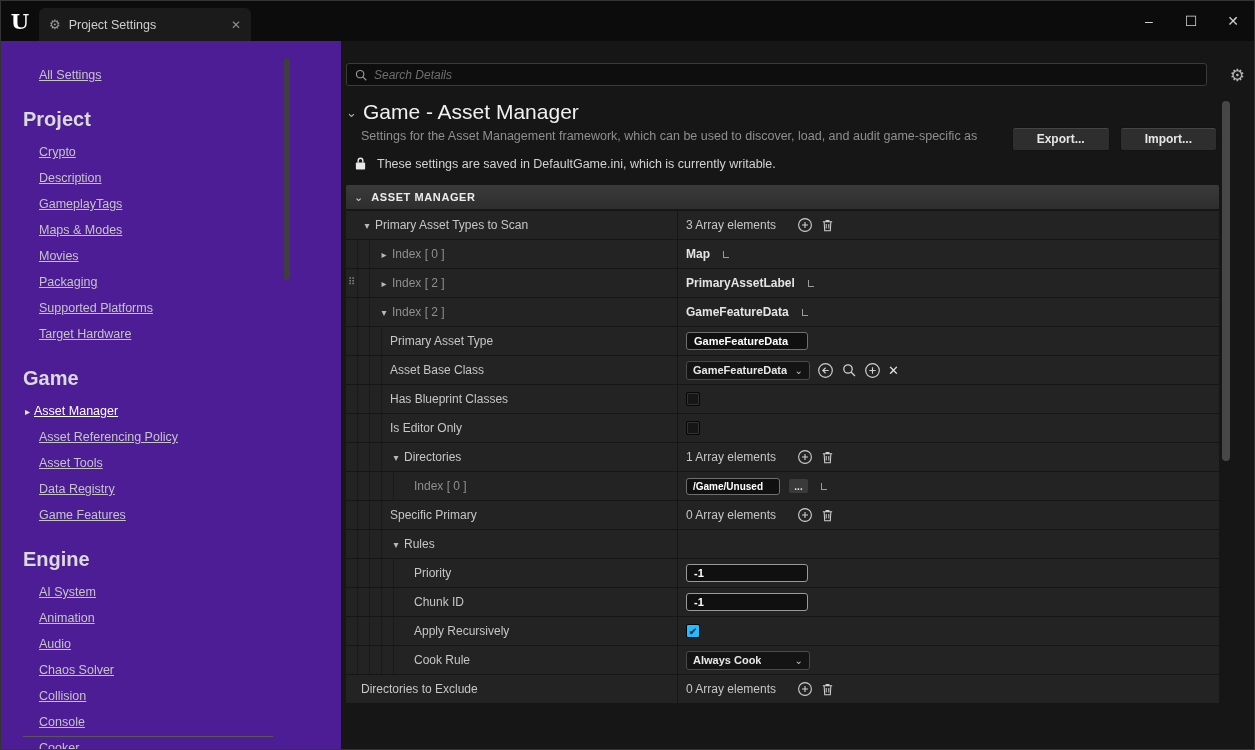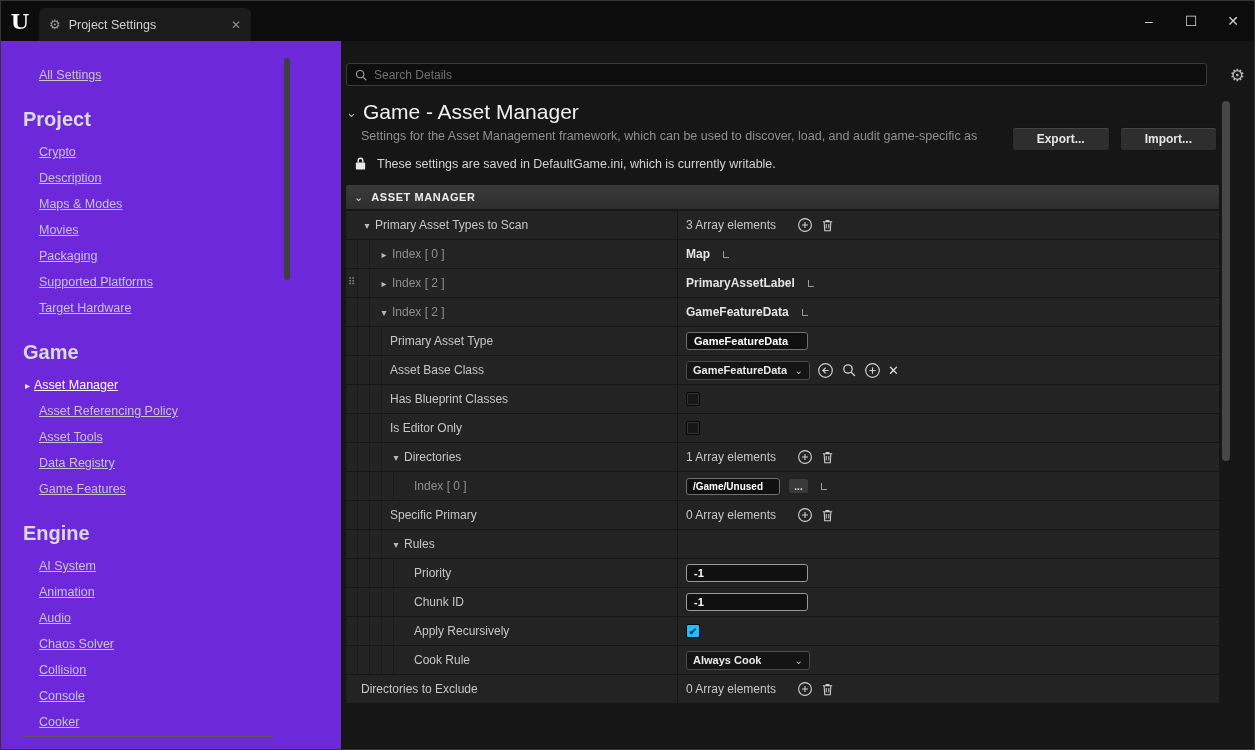--- a/index.html
+++ b/index.html
@@ -13,39 +13,39 @@
   .tab { height:33px; width:212px; background:#1b1b1b; border-radius:6px 6px 0 0; display:flex; align-items:center;
          padding:0 10px; gap:8px; }
   .tabicon { color:#9a9a9a; font-size:13px; }
   .tabtitle { color:#cfcfcf; font-size:12.5px; flex:1; }
   .tabclose { color:#8f8f8f; font-size:12px; cursor:pointer; }
   .wincontrols { position:absolute; right:0; top:0; height:40px; display:flex; }
   .wincontrols span { width:42px; height:40px; display:flex; align-items:center; justify-content:center;
                       color:#d0d0d0; font-size:14px; cursor:pointer; }
 
   
-  .sidebar { position:absolute; left:0; top:40px; bottom:0; width:340px; background:#6d28d9; overflow:hidden; }
+  .sidebar { position:absolute; left:0; top:40px; bottom:0; width:340px; background:#4c1d95; overflow:hidden; }
   .allsettings { margin:21px 0 0 38px; }
   .sb-link { display:block; color:#c5c5c5; font-size:12.5px; text-decoration:underline; line-height:26px;
              margin-left:38px; cursor:pointer; white-space:nowrap; }
   .sb-section-title { color:#dadada; font-size:20px; margin:20px 0 8px 22px; font-weight:700; }
   .sb-sel { display:flex; align-items:center; margin-left:24px; cursor:pointer; }
   .sb-sel .arrow { color:#e8e8e8; font-size:10px; margin-right:4px; }
   .sb-sel .sb-link { margin-left:0; color:#ffffff; }
   .sb-scroll { position:absolute; left:283px; top:17px; width:6px; height:222px; background:#3e3e3e; border-radius:3px; }
   .sb-divider { position:absolute; left:22px; bottom:12px; width:250px; height:1px; background:#585858; }
 
   
   .main { position:absolute; left:340px; top:40px; right:0; bottom:0; background:#161616;
           padding:0 35px 0 5px; overflow:hidden; }
   .searchrow { position:relative; margin-top:22px; height:23px; }
   .searchbox { display:flex; align-items:center; height:23px; margin-right:12px; background:#0e0e0e;
                border:1px solid #3a3a3a; border-radius:3px; padding:0 7px; gap:6px; }
   .searchbox input { flex:1; background:transparent; border:none; outline:none; color:#f0abfc; font-size:12px;
-                     font-family:"Liberation Sans", sans-serif; }
+                     font-family:"Liberation Sans", sans-serif;font-style:italic; }
   .searchbox input::placeholder { color:#6f6f6f; }
   .gearbtn { position:absolute; right:-26px; top:2px; color:#b5b5b5; font-size:17px; cursor:pointer; }
 
   .headblock { position:relative; margin-top:14px; }
   .titleline { display:flex; align-items:center; gap:6px; }
   .tchev { color:#b0b0b0; font-size:13px; cursor:pointer; }
   .page-title { color:#f0f0f0; font-size:21px; font-weight:400; }
   .desc { margin:5px 0 0 15px; color:#8f8f8f; font-size:12.5px; width:640px; white-space:nowrap; overflow:hidden; }
   .hbuttons { position:absolute; top:27px; right:2px; display:flex; gap:10px; }
   .hbuttons button { background:#2e2e2e; border:1px solid #131313; box-shadow:inset 0 1px 0 #454545;
@@ -118,20 +118,21 @@
       <span>✕</span>
     </div>
   </div>
 
   <div class="sidebar">
     <div class="sb-link allsettings">All Settings</div>
 
     <div class="sb-section-title">Project</div>
     <div class="sb-link">Crypto</div>
     <div class="sb-link">Description</div>
+    <div class="sb-link">GameplayTags</div>
     <div class="sb-link">Maps &amp; Modes</div>
     <div class="sb-link">Movies</div>
     <div class="sb-link">Packaging</div>
     <div class="sb-link">Supported Platforms</div>
     <div class="sb-link">Target Hardware</div>
 
     <div class="sb-section-title">Game</div>
     <div class="sb-sel">
       <span class="arrow">▸</span>
       <span class="sb-link">Asset Manager</span>

